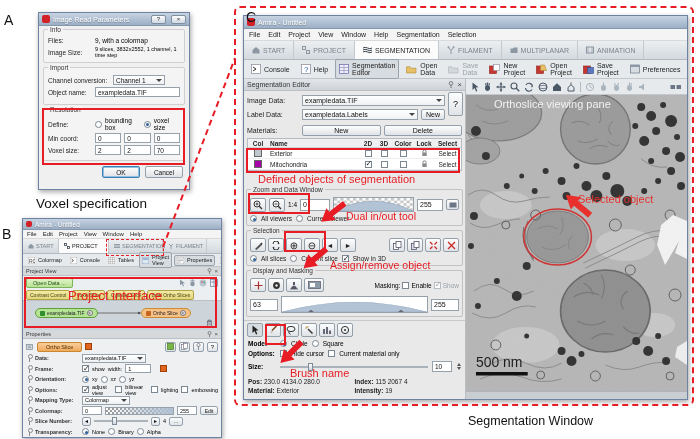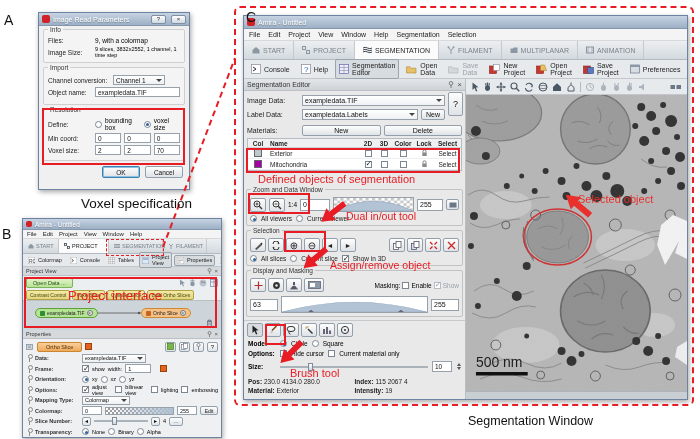--- a/index.html
+++ b/index.html
@@ -204,21 +204,21 @@
             </div>
         </div>
       </div>
       <div style="display:flex;justify-content:flex-end;gap:5px;padding:1px 2px">
         <span class="b" style="width:38px;height:12px;border-color:#3c7fb1;box-shadow:0 0 0 1px #8ec0e4 inset">OK</span>
         <span class="b" style="width:38px;height:12px">Cancel</span>
       </div>
     </div>
     <div class="redbox" style="left:3px;top:95px;width:143px;height:57px"></div>
   </div>
-  <div class="caption" style="left:36px;top:196px;width:156px;text-align:right;font-size:13.5px">Voxel specification</div>
+  <div class="caption" style="left:36px;top:196px;width:156px;text-align:left;font-size:13.5px">Voxel specification</div>
 
   <div class="win winB">
     <div class="tbar">
       <span class="alogo" style="width:6px;height:6px"></span>
       <span>Amira - Untitled</span>
     </div>
     <div class="menubar">
       <span>File</span>
       <span>Edit</span>
       <span>Project</span>
@@ -1015,21 +1015,21 @@
             <svg width="30" height="15" viewBox="0 0 36 18">
               <path d="M0,9 L15,0 L15,5.5 L36,5.5 L36,12.5 L15,12.5 L15,18 Z" fill="#e81c24"></path>
             </svg>
           </div>
         <div class="redtext" style="left:86px;top:180px;font-size:10.5px">Assign/remove object</div>
         <div class="arrow" style="left:32px;top:266px;transform:rotate(-45deg)">
             <svg width="30" height="15" viewBox="0 0 36 18">
               <path d="M0,9 L15,0 L15,5.5 L36,5.5 L36,12.5 L15,12.5 L15,18 Z" fill="#e81c24"></path>
             </svg>
           </div>
-        <div class="redtext" style="left:46px;top:288px;font-size:11px">Brush tool</div>
+        <div class="redtext" style="left:46px;top:288px;font-size:11px">Brush name</div>
       </div>
 
       <div class="viewer">
         <div class="vtools">
           <span class="i">
               <svg width="8" height="10">
                 <path d="M1.5,0.5 L1.5,8 L3.6,6 L5,9.5 L6.3,8.9 L4.9,5.6 L7.5,5.3 Z" fill="#4a5866"></path>
               </svg>
             </span>
           <span class="i">
@@ -1241,20 +1241,21 @@
             <path d="M196,130 L208,120 L222,126 L222,164 L210,158 L214,146 L200,170 L192,150 Z" fill="#f3f3f3"></path>
             <path d="M212,252 L222,246 L222,270 L210,262 Z" fill="#eeeeee"></path>
 
             <rect width="222" height="296" filter="url(#grain)" opacity="0.5"></rect>
 
             <ellipse cx="92" cy="142" rx="34" ry="28" fill="none" stroke="#cf3434" stroke-width="1.5"></ellipse>
 
             <text x="10" y="272" font-size="14" fill="#1d1d1d" font-family="Liberation Sans, sans-serif">500 nm</text>
             <rect x="10" y="277" width="52" height="3.5" fill="#111"></rect>
           </svg>
+          <div class="emtext-white" style="left:28px;top:3px">Orthoslice viewing pane</div>
           <div class="arrow" style="left:96px;top:102px;transform:rotate(40deg)">
               <svg width="32" height="16" viewBox="0 0 36 18">
                 <path d="M0,9 L15,0 L15,5.5 L36,5.5 L36,12.5 L15,12.5 L15,18 Z" fill="#e8312c"></path>
               </svg>
             </div>
           <div class="redtext" style="left:112px;top:98px;font-size:11px;color:#e8312c">Selected object</div>
         </div>
         <div class="bstrip"></div>
       </div>
     </div>

